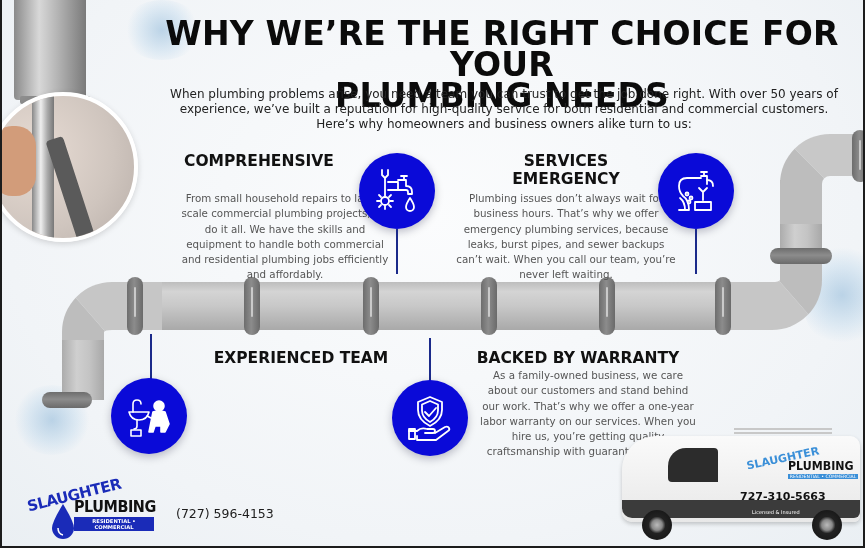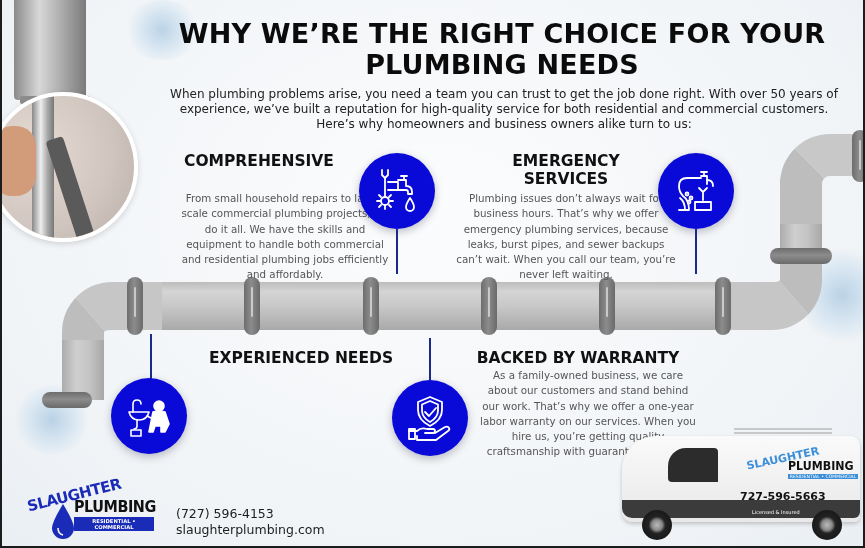--- a/index.html
+++ b/index.html
@@ -11,21 +11,21 @@
   }
   .frame {
     position: absolute; left: 0; top: 0; width: 865px; height: 548px;
     background: radial-gradient(ellipse at 50% 40%, #fbfcfd 0%, #f1f4f7 70%, #eaeff3 100%);
     border: 2px solid #1c1c1c;
     border-top: none;
     overflow: hidden;
   }
   .title {
     position: absolute; left: 150px; top: 18px; width: 700px;
-    text-align: center; font-weight: 900; font-size: 27px; line-height: 31px;
+    text-align: center; font-weight: 900; font-size: 33px; line-height: 31px;
     color: #0b0b0b; letter-spacing: 0.2px;
     font-family: "DejaVu Sans", sans-serif;
   }
   .intro {
     position: absolute; left: 158px; top: 87px; width: 688px;
     text-align: center; font-size: 12px; line-height: 15px; color: #222;
     font-family: "DejaVu Sans", sans-serif;
   }
   .sec-title {
     position: absolute; text-align: center; font-weight: 700;
@@ -130,22 +130,22 @@
       <path d="M26 14 h8 v6 q6 0 6 6 v2 h-4 v-2 q0 -2 -2 -2 h-8"></path>
       <path d="M32 14 v-4 M29 10 h6"></path>
       <circle cx="13" cy="35" r="4"></circle>
       <path d="M13 27 v3 M13 40 v3 M5 35 h3 M18 35 h3 M7 29 l2 2 M17 39 l2 2 M7 41 l2 -2 M17 31 l2 -2"></path>
       <path d="M38 32 q-4 6 -4 9 a4 4 0 0 0 8 0 q0 -3 -4 -9z"></path>
     </svg>
   </div>
   <div class="stem" style="left:394px;top:229px;height:45px;"></div>
 
   <div class="sec-title" style="left:452px;top:152px;width:224px;">
+    <div>SERVICES</div>
     <div>EMERGENCY</div>
-    <div>SERVICES</div>
   </div>
   <div class="sec-body" style="left:452px;top:191px;width:224px;">Plumbing issues don’t always wait for business hours. That’s why we offer emergency plumbing services, because leaks, burst pipes, and sewer backups can’t wait. When you call our team, you’re never left waiting.</div>
   <div class="badge" style="left:656px;top:153px;">
     <svg width="50" height="50" viewBox="0 0 50 50" fill="none" stroke="#fff" stroke-width="1.8" stroke-linecap="round" stroke-linejoin="round">
       <path d="M8 44 h10 q0 -10 -6 -14 q-4 -4 -4 -10 q0 -8 8 -8 h14"></path>
       <path d="M14 44 q0 -8 -5 -12"></path>
       <path d="M30 10 h6 v8 M33 6 v4 M30 6 h6"></path>
       <path d="M36 14 q6 0 6 6"></path>
       <path d="M28 22 l4 4 l4 -4 M32 26 v8"></path>
       <path d="M24 36 h16 v8 h-16z"></path>
@@ -162,21 +162,21 @@
       <path d="M6 22 h20 q-2 8 -10 8 q-8 0 -10 -8z" fill="none"></path>
       <path d="M10 22 v-8 q0 -4 4 -4 q4 0 4 4" fill="none"></path>
       <path d="M14 30 v6 q0 3 -3 3" fill="none"></path>
       <rect x="8" y="40" width="10" height="6" fill="none"></rect>
       <circle cx="36" cy="16" r="5"></circle>
       <path d="M30 22 q6 -2 12 0 l4 12 l-4 8 h-4 v-6 l-6 0 l-2 6 h-4 l2 -10z"></path>
       <path d="M28 28 l-4 -2" fill="none"></path>
     </svg>
   </div>
   <div class="sec-title" style="left:198px;top:349px;width:202px;">
-    <div>EXPERIENCED NEEDS</div>
+    <div>EXPERIENCED TEAM</div>
   </div>
 
   <div class="stem" style="left:427px;top:338px;height:44px;"></div>
   <div class="badge" style="left:390px;top:380px;">
     <svg width="50" height="50" viewBox="0 0 50 50" fill="none" stroke="#fff" stroke-width="1.8" stroke-linecap="round" stroke-linejoin="round">
       <path d="M25 4 l12 5 v8 q0 10 -12 16 q-12 -6 -12 -16 v-8z"></path>
       <path d="M25 8 l8 3.5 v6 q0 7 -8 11.5 q-8 -4.5 -8 -11.5 v-6z"></path>
       <path d="M20 19 l4 4 l7 -8"></path>
       <path d="M4 38 h8 q4 -4 10 -2 h6 q2 0 2 2 q0 2 -2 2 h-8"></path>
       <path d="M30 40 l10 -6 q3 -1 4 1 q1 2 -1 3 l-12 9 h-19 v-4"></path>
@@ -192,28 +192,27 @@
     <div style="position:absolute;left:2px;top:8px;font-family:'DejaVu Sans',sans-serif;font-weight:900;font-size:15px;color:#1a2bb8;transform:rotate(-14deg);letter-spacing:-0.5px;">SLAUGHTER</div>
     <svg width="26" height="36" viewBox="0 0 26 36" style="position:absolute;left:26px;top:26px;">
       <path d="M13 0 Q24 18 24 24 A11 11 0 0 1 2 24 Q2 18 13 0Z" fill="#1a2bb8"></path>
       <path d="M8 24 q0 6 5 7" stroke="#fff" stroke-width="1.5" fill="none"></path>
     </svg>
     <div style="position:absolute;left:50px;top:19px;font-family:'DejaVu Sans',sans-serif;font-weight:900;font-size:16px;color:#111;letter-spacing:-0.5px;transform:scaleX(0.9);transform-origin:left;">PLUMBING</div>
     <div style="position:absolute;left:50px;top:39px;width:80px;background:#1a2bb8;color:#fff;font-size:5.2px;font-weight:bold;text-align:center;padding:1px 0;font-family:'DejaVu Sans',sans-serif;">RESIDENTIAL • COMMERCIAL</div>
   </div>
 
   <div class="contact-line" style="top:506px;">(727) 596-4153</div>
-  <div class="contact-line" style="top:522px;">slaughterplumbing.com</div>
 
   <div style="position:absolute;left:620px;top:428px;width:240px;height:112px;">
     <div style="position:absolute;left:112px;top:0;width:98px;height:6px;border-top:2px solid #c8c8c8;border-bottom:2px solid #c8c8c8;"></div>
     <div style="position:absolute;left:0;top:8px;width:238px;height:86px;background:linear-gradient(#fafafa,#e8e8e8);border-radius:34px 10px 6px 10px;box-shadow:0 2px 4px rgba(0,0,0,0.2);"></div>
     <div style="position:absolute;left:46px;top:20px;width:50px;height:34px;background:#2c2c2c;border-radius:18px 4px 0 4px;"></div>
     <div style="position:absolute;left:0;top:72px;width:238px;height:18px;background:#3b3b3b;border-radius:0 0 6px 10px;"></div>
     <div style="position:absolute;left:124px;top:24px;font-weight:900;font-size:11px;color:#3a8fd8;transform:rotate(-12deg);font-family:'DejaVu Sans',sans-serif;">SLAUGHTER</div>
     <div style="position:absolute;left:166px;top:30px;font-weight:900;font-size:13px;color:#111;transform:scaleX(0.85);transform-origin:left;font-family:'DejaVu Sans',sans-serif;">PLUMBING</div>
     <div style="position:absolute;left:166px;top:46px;width:70px;background:#3a8fd8;color:#fff;font-size:4.6px;text-align:center;font-family:'DejaVu Sans',sans-serif;">RESIDENTIAL • COMMERCIAL</div>
-    <div style="position:absolute;left:118px;top:62px;font-weight:900;font-size:11px;color:#111;font-family:'DejaVu Sans',sans-serif;">727-596-5663</div>
+    <div style="position:absolute;left:118px;top:62px;font-weight:900;font-size:11px;color:#111;font-family:'DejaVu Sans',sans-serif;">727-310-5663</div>
     <div style="position:absolute;left:130px;top:81px;font-size:5px;color:#fff;font-family:'DejaVu Sans',sans-serif;">Licensed &amp; Insured</div>
     <div style="position:absolute;left:20px;top:82px;width:30px;height:30px;border-radius:50%;background:radial-gradient(circle,#bbb 0,#888 25%,#222 40%,#111 100%);"></div>
     <div style="position:absolute;left:190px;top:82px;width:30px;height:30px;border-radius:50%;background:radial-gradient(circle,#bbb 0,#888 25%,#222 40%,#111 100%);"></div>
   </div>
 </div>
 
 </body></html>

